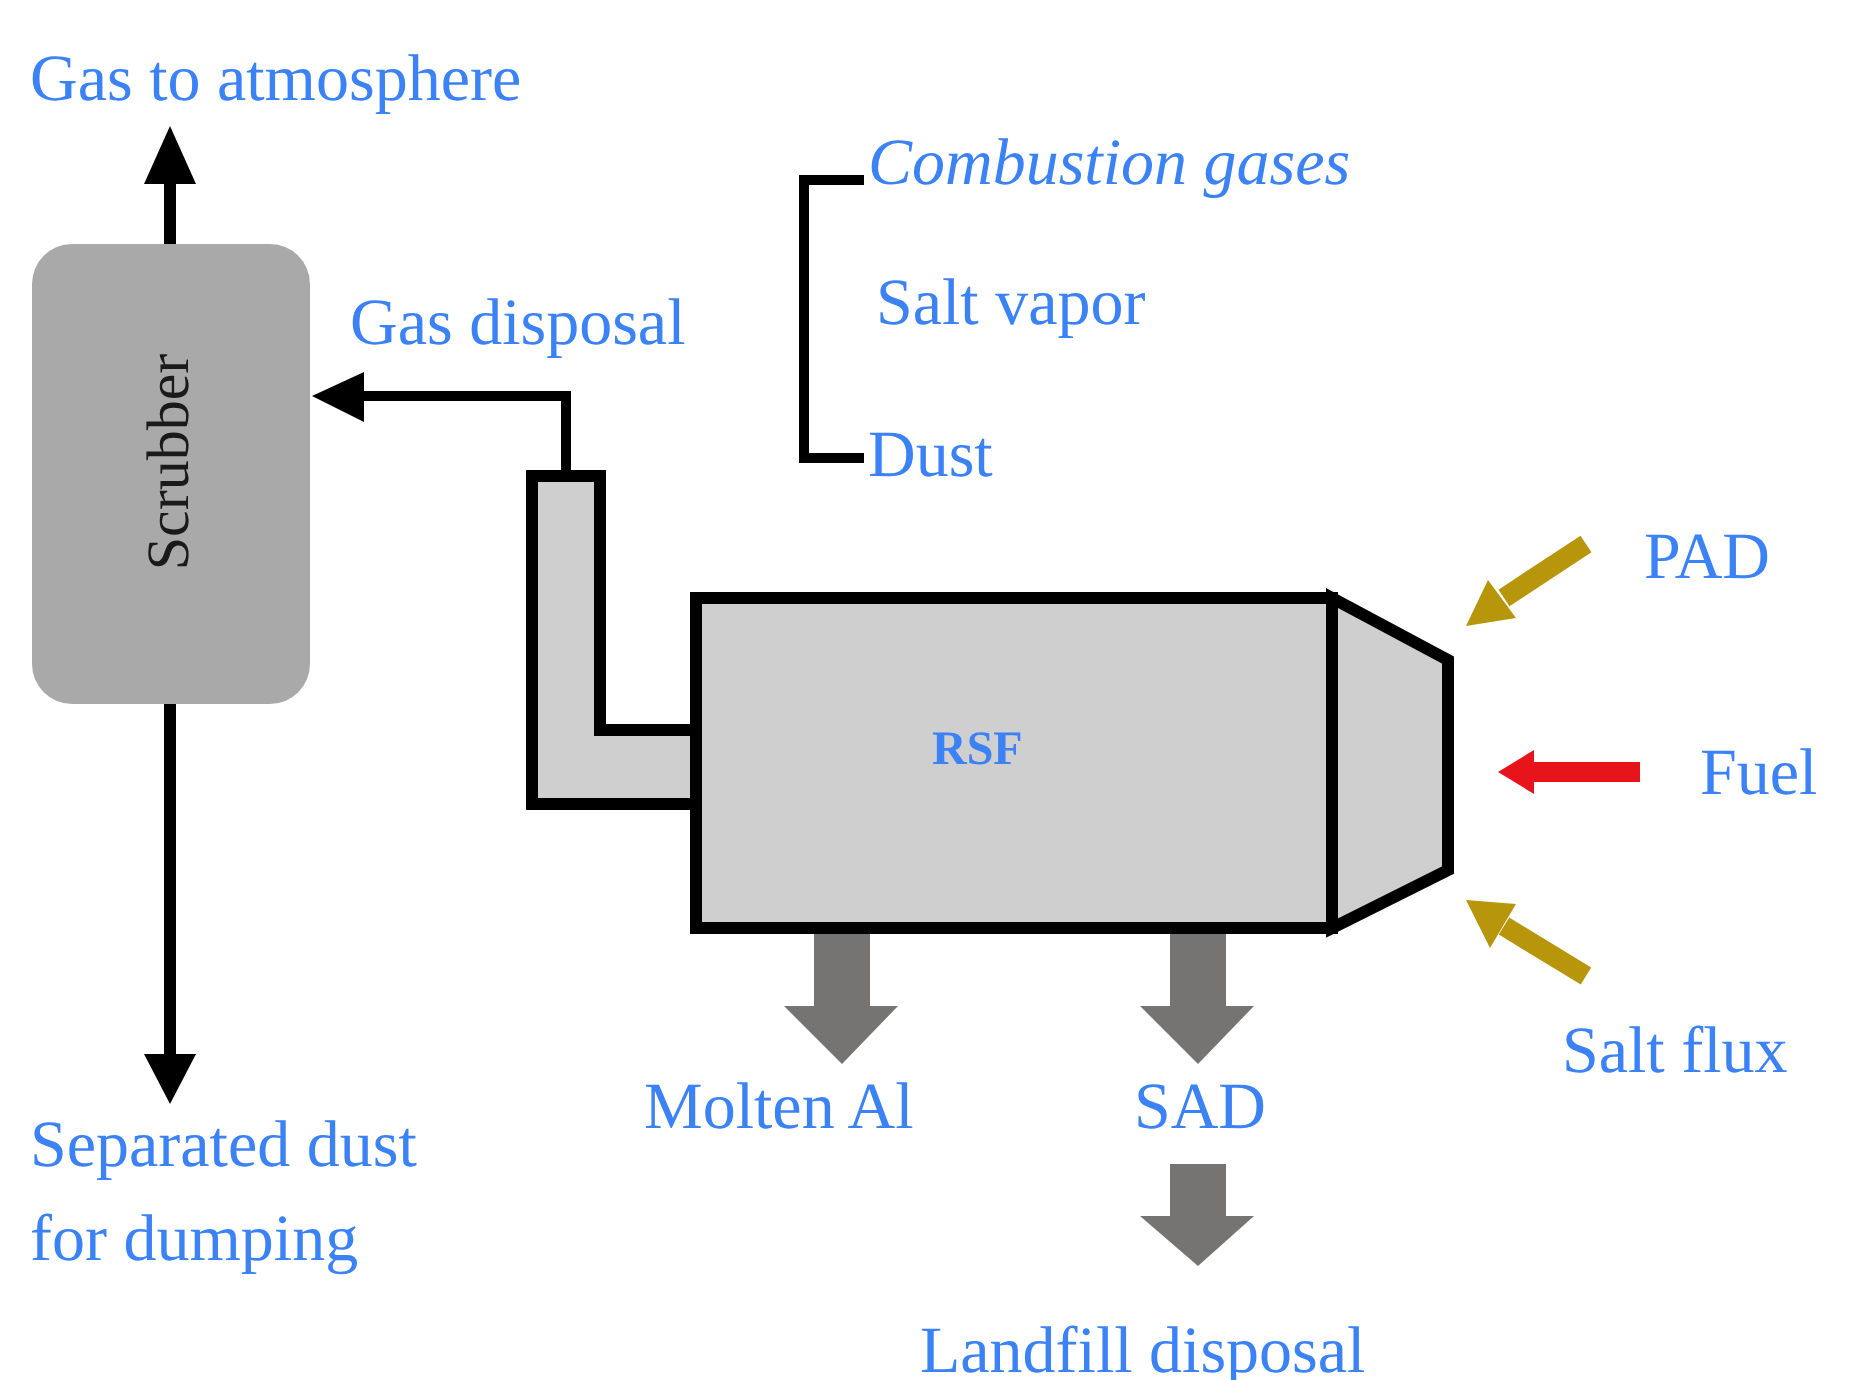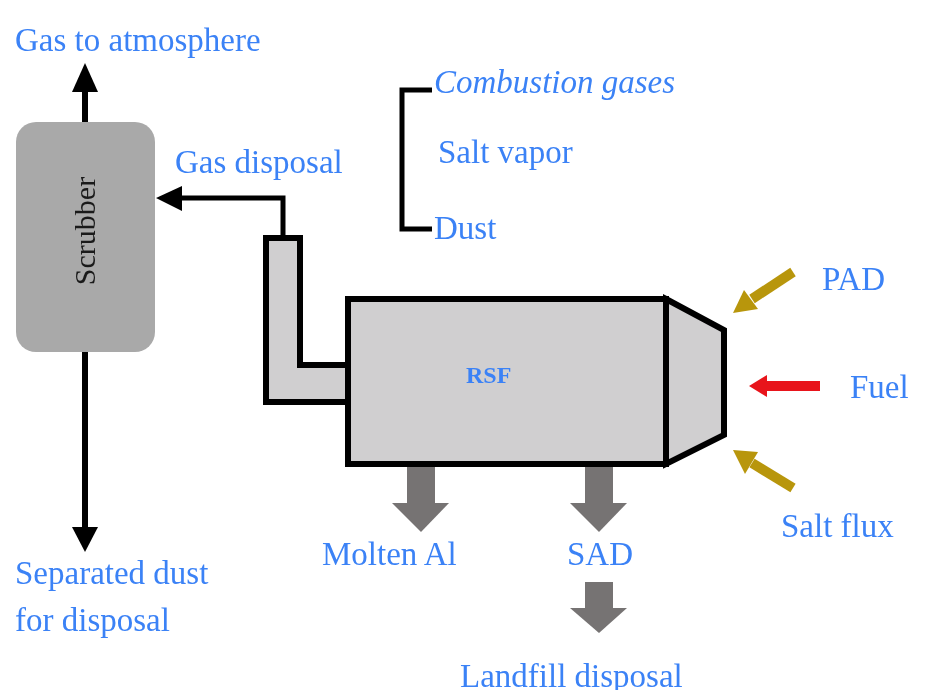--- a/index.html
+++ b/index.html
@@ -100,13 +100,13 @@
 
 <div class="lbl" style="left:822px; top:263px;">PAD</div>
 <div class="lbl" style="left:826px; top:371px;margin-left:24px;">Fuel</div>
 <div class="lbl" style="left:781px; top:510px;">Salt flux</div>
 
 <div class="lbl" style="left:322px; top:538px;">Molten Al</div>
 <div class="lbl" style="left:567px; top:538px;">SAD</div>
 <div class="lbl" style="left:460px; top:660px;">Landfill disposal</div>
 
 <div class="lbl" style="left:15px; top:557px;">Separated dust</div>
-<div class="lbl" style="left:15px; top:604px;">for disposal</div>
+<div class="lbl" style="left:15px; top:604px;">for dumping</div>
 
 </body></html>

